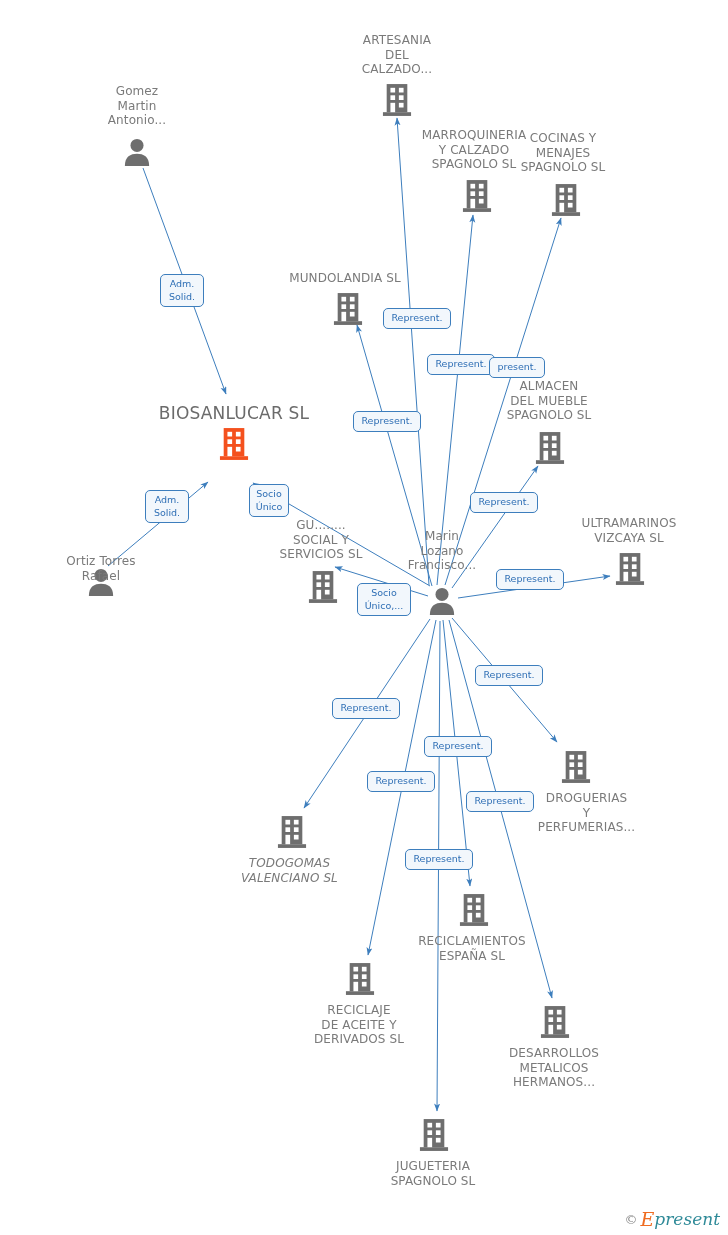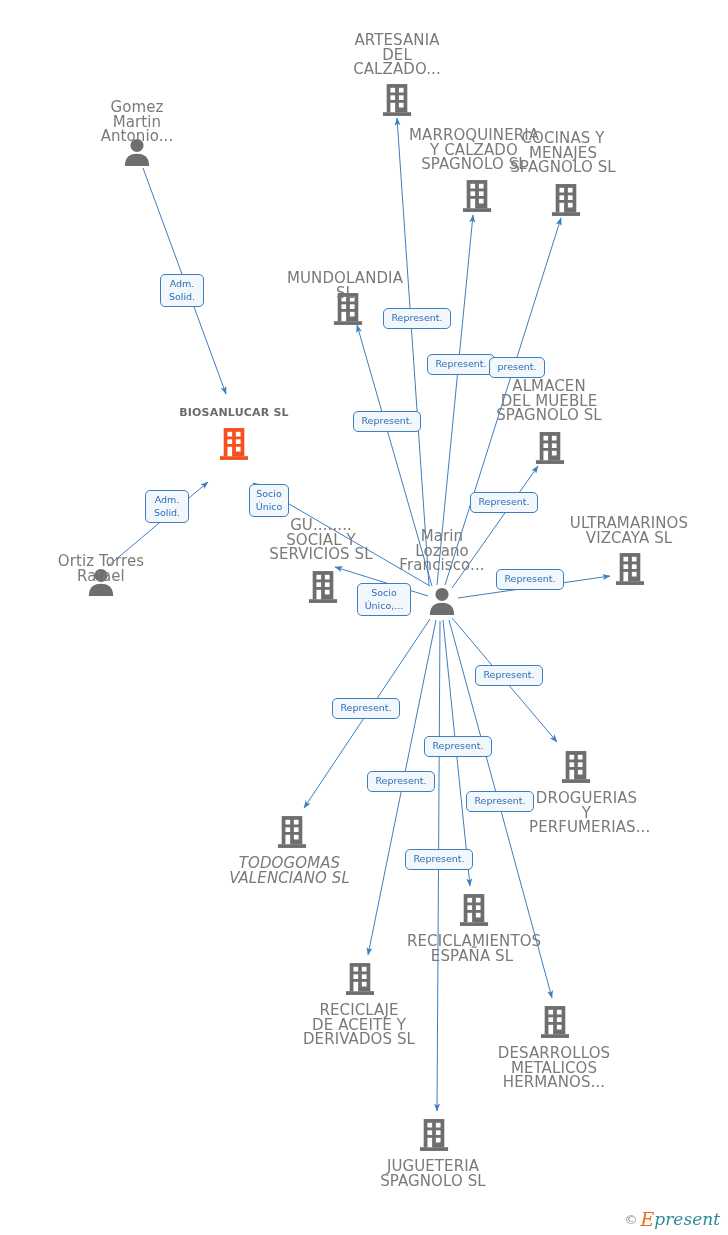--- a/index.html
+++ b/index.html
@@ -5,29 +5,29 @@
   html,body{margin:0;padding:0;background:#ffffff;}
   body{
     font-family:"DejaVu Sans", sans-serif;
     width:728px;height:1235px;position:relative;overflow:hidden;
   }
   #graph{position:absolute;left:0;top:0;width:728px;height:1235px;}
   .node-label{
     position:absolute;
     text-align:center;
     color:#7a7a7a;
-    font-size:15px;
+    font-size:12px;
     line-height:14.5px;
     white-space:pre-line;
     letter-spacing:0.1px;
   }
   .node-label.root{
     color:#6b6b6b;
-    font-weight:bold;
-    font-size:11px;
+    font-weight:normal;
+    font-size:17px;
     letter-spacing:0.2px;
   }
   .icon{position:absolute;}
 
   .edge-label{
     position:absolute;
     border:1px solid #3d7ebd;
     background:#f2f7fc;
     border-radius:5px;
     color:#2f6fb5;
@@ -77,21 +77,21 @@
       <line x1="449" y1="620" x2="552" y2="998" stroke="#3d7ebd" stroke-width="1" marker-end="url(#arrow)"></line>
       <line x1="440" y1="621" x2="437" y2="1111" stroke="#3d7ebd" stroke-width="1" marker-end="url(#arrow)"></line>
     </g>
 </svg>
 
 <div id="nodes-layer">
     <div class="icon" style="left: 122px; top: 138px;"><svg width="30" height="28" viewBox="0 0 32 30" xmlns="http://www.w3.org/2000/svg">
         <circle cx="16" cy="8" r="7" fill="#6e6e6e"></circle>
         <path d="M3,30 C3,20 9,17 16,17 C23,17 29,20 29,30 Z" fill="#6e6e6e"></path>
       </svg></div>
-    <div class="node-label" style="left: 77px; top: 100px; width: 120px; text-align: center;">Gomez
+    <div class="node-label" style="left: 77px; top: 84px; width: 120px; text-align: center;">Gomez
 Martin
 Antonio...</div>
     <div class="icon" style="left: 86px; top: 568px;"><svg width="30" height="28" viewBox="0 0 32 30" xmlns="http://www.w3.org/2000/svg">
         <circle cx="16" cy="8" r="7" fill="#6e6e6e"></circle>
         <path d="M3,30 C3,20 9,17 16,17 C23,17 29,20 29,30 Z" fill="#6e6e6e"></path>
       </svg></div>
     <div class="node-label" style="left: 41px; top: 554px; width: 120px;">Ortiz Torres
 Rafael</div>
     <div class="icon" style="left: 427px; top: 587px;"><svg width="30" height="28" viewBox="0 0 32 30" xmlns="http://www.w3.org/2000/svg">
         <circle cx="16" cy="8" r="7" fill="#6e6e6e"></circle>

